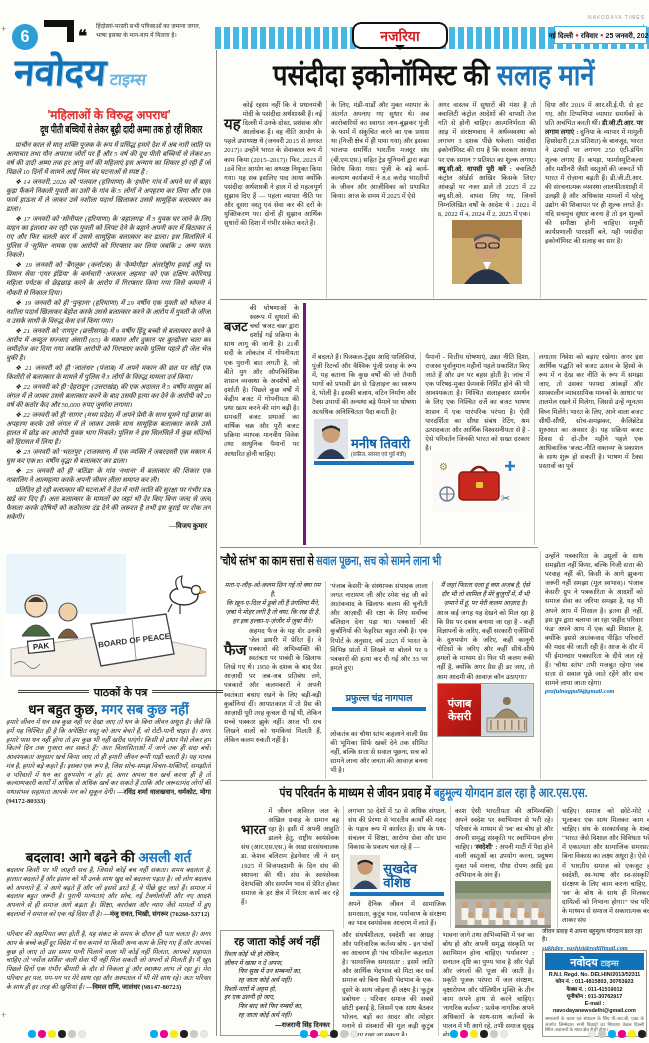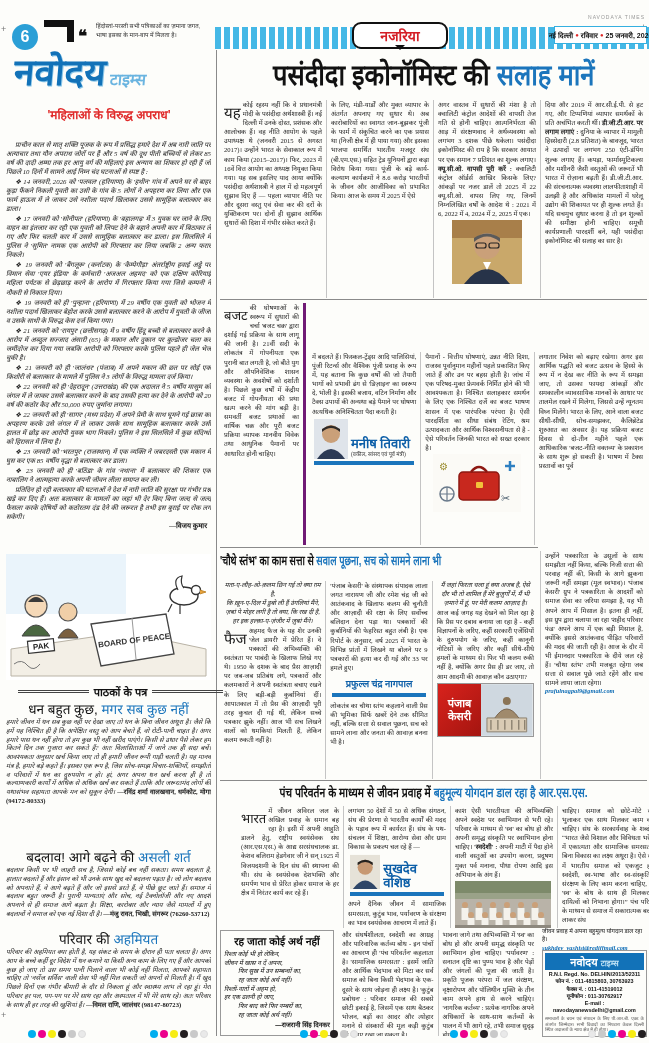--- a/index.html
+++ b/index.html
@@ -31,40 +31,40 @@
 
 .kicker{left:6px;top:106px;width:206px;text-align:center;font-weight:bold;font-size:12px;color:#e02a2a}
 .lhead{left:2px;top:121px;width:212px;text-align:center;font-weight:800;font-size:11px;overflow:hidden}
 .lbody{left:6px;top:140px;width:205px;height:412px;overflow:hidden;font-size:6.8px;line-height:1.33;color:#1a1a1a;font-style:italic}
 .lbody p{text-indent:9px;margin-bottom:1px}
 .byline{text-align:right;font-weight:bold;font-style:normal;font-size:7px;padding-right:4px}
 .cartoon{left:6px;top:554px;width:205px;height:126px;background:#fff}
 
 .lettitle{left:18px;top:684px;width:205px;display:flex;align-items:center;gap:5px;font-weight:bold;font-size:11px}
 .lettitle:before,.lettitle:after{content:"";flex:1;border-top:3px double #444;height:0}
-.lhd{width:205px;text-align:center;font-weight:400;font-size:13.5px;overflow:hidden;white-space:nowrap}
+.lhd{width:205px;text-align:center;font-weight:700;font-size:13.5px;overflow:hidden;white-space:nowrap}
 .ltxt{width:205px;overflow:hidden;font-size:6.6px;line-height:1.33;font-style:italic;color:#1a1a1a}
 .sig{font-weight:bold;font-style:normal}
 
 .a1head{left:220px;top:54px;width:427px;text-align:center;font-weight:800;font-size:29px;overflow:hidden}
 .cols{display:flex}
 .cols>div{flex:1;padding:0 4px;border-right:1px solid #c4c4c4;overflow:hidden}
 .cols>div:last-child{border-right:none}
 .btxt{font-size:6.6px;line-height:1.38;color:#1c1c1c}
 .a1body{left:220px;top:100px;width:427px;height:198px}
-.drop{float:left;font-weight:400;font-size:15px;line-height:1;margin:6px 2px 0 0;font-style:normal}
+.drop{float:left;font-weight:700;font-size:15px;line-height:1;margin:17px 2px 0 0;font-style:normal}
 .cap{color:#0d6cb5;font-weight:bold;font-size:8px;border:1px solid #9cc4e4;padding:1px 3px;display:inline-block;background:#fff}
 .hrline{height:1px;background:#8a8a8a}
 .a2colA{left:220px;top:303px;width:86px;height:242px;border-right:3px solid #701a75;padding:0 4px;overflow:hidden}
 .a2head{left:308px;top:303px;width:339px;text-align:center;font-weight:800;font-size:32px;overflow:hidden}
 .a2cols{left:308px;top:352px;width:339px;height:193px}
 .authbox{margin:3px 2px;border-bottom:4px solid #1b75bc;padding-bottom:2px;display:flex;gap:3px;align-items:flex-end}
 .authname{color:#0d5fa8;font-weight:bold;font-size:13px;line-height:1.1}
 .authrole{font-size:5.5px;color:#333}
-.nameonly{margin:4px 2px;border-bottom:4px solid #1b75bc;text-align:center;font-weight:bold;font-size:9.5px;color:#0d5fa8;padding:2px 0}
+.nameonly{margin:18px 2px;border-bottom:4px solid #1b75bc;text-align:center;font-weight:bold;font-size:9.5px;color:#0d5fa8;padding:2px 0}
 .a3head{left:220px;top:551px;width:318px;font-weight:800;font-size:13px;overflow:hidden;white-space:nowrap}
 .a3cols{left:220px;top:581px;width:318px;height:198px}
 .a3col4{left:540px;top:551px;width:107px;height:228px;border-left:1px solid #c4c4c4;padding:0 4px;overflow:hidden}
 .poemit{font-style:italic;text-align:center;font-size:6.4px;line-height:1.4}
 .email{color:#0d6cb5;font-weight:bold;font-style:italic;font-size:6.3px}
 .a4head{left:220px;top:783px;width:427px;text-align:center;font-weight:800;font-size:13px;overflow:hidden;white-space:nowrap}
 .a4cols{left:237px;top:806px;width:427px;height:122px}
 .rib{font-weight:bold}
 
 .poembox{left:220px;top:930px;width:114px;height:106px;border:1px solid #999;padding:3px;overflow:hidden}
@@ -113,20 +113,21 @@
   </div>
 
   <div class="abs masthead">
     <span class="mh1">नवोदय</span>
     <span class="mh2">टाइम्स</span>
   </div>
 
   <div class="abs vline"></div>
 
   <div class="abs kicker">'महिलाओं के विरुद्ध अपराध'</div>
+  <div class="abs lhead"><span class="squeeze" style="transform:scaleX(.68)">दूध पीती बच्चियों से लेकर बूढ़ी दादी अम्मा तक हो रहीं शिकार</span></div>
   <div class="abs lbody serif just">
     <p>प्राचीन काल से मातृ शक्ति पूजक के रूप में प्रसिद्ध हमारे देश में अब नारी जाति पर अत्याचार तथा यौन अपराध जोरों पर हैं और 5 वर्ष की दूध पीती बच्चियों से लेकर 85 वर्ष की दादी अम्मा तक हर आयु वर्ग की महिलाएं इस अन्याय का शिकार हो रही हैं जो पिछले 10 दिनों में सामने आई निम्न चंद घटनाओं से स्पष्ट है :</p>
     <p>❖ 14 जनवरी, 2026 को 'पलवल' (हरियाणा) के 'हथीन' गांव में अपने घर से बाहर कूड़ा फैंकने निकली युवती का उसी के गांव के 5 लोगों ने अपहरण कर लिया और एक फार्म हाऊस में ले जाकर उसे नशीला पदार्थ खिलाकर उससे सामूहिक बलात्कार कर डाला।</p>
     <p>❖ 17 जनवरी को 'सोनीपत' (हरियाणा) के 'बहालगढ़' में 3 युवक घर जाने के लिए वाहन का इंतजार कर रही एक युवती को लिफ्ट देने के बहाने अपनी कार में बिठाकर ले गए और फिर चलती कार में उससे सामूहिक बलात्कार कर डाला। इस सिलसिले में पुलिस ने 'सुमित' नामक एक आरोपी को गिरफ्तार कर लिया जबकि 2 अन्य फरार निकले।</p>
     <p>❖ 19 जनवरी को 'बैंगलूरू' (कर्नाटक) के 'कैम्पेगौड़ा' अंतर्राष्ट्रीय हवाई अड्डे पर विमान सेवा 'एयर इंडिया' के कर्मचारी 'अजअल अहमद' को एक दक्षिण कोरियाई महिला पर्यटक से छेड़छाड़ करने के आरोप में गिरफ्तार किया गया जिसे कम्पनी ने नौकरी से निकाल दिया।</p>
     <p>❖ 19 जनवरी को ही 'पुन्हाना' (हरियाणा) में 29 वर्षीय एक युवती को भोजन में नशीला पदार्थ खिलाकर बेहोश करके उससे बलात्कार करने के आरोप में युवती के जीजा व उसके साथी के विरुद्ध केस दर्ज किया गया।</p>
     <p>❖ 21 जनवरी को 'रायपुर' (छत्तीसगढ़) में 9 वर्षीय हिंदू बच्ची से बलात्कार करने के आरोप में अब्दुल सज्जाद अंसारी (65) के मकान और दुकान पर बुल्डोजर चला कर जमींदोज कर दिया गया जबकि आरोपी को गिरफ्तार करके पुलिस पहले ही जेल भेज चुकी है।</p>
     <p>❖ 21 जनवरी को ही 'जालंधर' (पंजाब) में अपने मकान की छत पर सोई एक किशोरी से बलात्कार के मामले में पुलिस ने 3 लोगों के विरुद्ध मामला दर्ज किया।</p>
     <p>❖ 22 जनवरी को ही 'देहरादून' (उत्तराखंड) की एक अदालत ने 5 वर्षीय मासूम को जंगल में ले जाकर उससे बलात्कार करने के बाद उसकी हत्या कर देने के आरोपी को 20 वर्ष की कठोर कैद और 50,000 रुपए जुर्माना लगाया।</p>
     <p>❖ 22 जनवरी को ही 'सागर' (मध्य प्रदेश) में अपने प्रेमी के साथ घूमने गई छात्रा का अपहरण करके उसे जंगल में ले जाकर उसके साथ सामूहिक बलात्कार करके उसी हालत में छोड़ कर आरोपी युवक भाग निकले। पुलिस ने इस सिलसिले में कुछ संदिग्धों को हिरासत में लिया है।</p>
@@ -173,21 +174,20 @@
     <div class="lhd"><span>धन बहुत कुछ, </span><span class="blue">मगर सब कुछ नहीं</span></div>
     <div class="ltxt serif just" style="height:128px"><span style="text-indent:9px;display:inline">हमारे जीवन में धन सब कुछ नहीं पर देखा जाए तो धन के बिना जीवन अधूरा है। जैसे कि हमें यह निश्चित ही है कि अपेक्षित वस्तु को आप बेचते हैं, वो रोटी-पानी चाहत है। अगर हमारे पास धन नहीं होगा तो हम कुछ भी नहीं खरीद पाएंगे। किसी से उधार पैसे लेकर हम कितने दिन तक गुजारा कर सकते हैं? अतः विलासिताओं में जाने तक ही सदा बचें। आवश्यकता अनुसार खर्च किया जाए तो ही हमारी जीवन रूपी गाड़ी चलती है। यह मानव मंत्र है, हमारे बड़े कहते हैं। इसका एक रूप है, जिस सोच-समझ विचार-शक्तियों, समझौतों व परिवारों में धन का दुरुपयोग न हो। हां, अगर अपना धन खर्च करना ही है तो कल्याणकारी कार्यों में अधिक से अधिक खर्च कर सकते हैं ताकि और जरूरतमंद लोगों की यथासंभव सहायता आपके मन को सुकून देगी। </span><span class="sig">—रविंद्र शर्मा वालखवान, धर्मकोट, मोगा (94172-80333)</span></div>
   </div>
 
   <div class="abs" style="left:6px;top:848px">
     <div class="lhd"><span>बदलाव! आगे बढ़ने की </span><span class="blue">असली शर्त</span></div>
     <div class="ltxt serif just" style="height:64px"><span>बदलाव किसी पर भी जाहरी सच है, जिससे कोई बच नहीं सकता। समय बदलता है, हालात बदलते हैं और इंसान को भी उनके साथ खुद को बदलना पड़ता है। जो लोग बदलाव को अपनाते हैं, वे आगे बढ़ते हैं और जो इससे डरते हैं, वे पीछे छूट जाते हैं। समाज में बदलाव बहुत जरूरी है। पुरानी मान्यताएं और सोच, नई टैक्नोलॉजी और नए आदर्श अपनाने से ही समाज आगे बढ़ता है। शिक्षा, कारोबार और न्याय जैसे मामलों में हुए बदलावों ने समाज को एक नई दिशा दी है। </span><span class="sig">—मंजु रावत, भिखी, संगरूर (76260-53712)</span></div>
   </div>
 
   <div class="abs" style="left:6px;top:930px">
-    <div class="lhd"><span>परिवार की </span><span class="blue">अहमियत</span></div>
     <div class="ltxt serif just" style="height:86px"><span>परिवार की अहमियत क्या होती है, यह संकट के समय के दौरान ही पता चलता है। अगर आप के बच्चे कहीं दूर विदेश में धन कमाने या किसी अन्य काम के लिए गए हैं और आपको कुछ हो जाए तो उस समय पानी पिलाने वाला भी कोई नहीं मिलता, आपको सहायता चाहिए तो 'नर्सेज सर्विस' वाली सेवा भी नहीं मिल सकती जो अपनों से मिलती है। मैं खुद पिछले दिनों एक गंभीर बीमारी के दौर से निकला हूं और स्वास्थ्य लाभ ले रहा हूं। मेरा परिवार हर पल, पग-पग पर मेरे साथ रहा और अस्पताल में भी मेरे साथ रहे। अतः परिवार के साथ ही हर तरह की खुशियां हैं। </span><span class="sig">—विमल राणि, जालंधर (98147-80723)</span></div>
   </div>
 
   <div class="abs a1head">
     <span class="squeeze" style="transform:scaleX(.88)"><span>पसंदीदा इकोनॉमिस्ट की </span><span class="blue">सलाह मानें</span></span>
   </div>
   <div class="abs a1body cols">
     <div class="btxt serif just">
       <span class="drop">यह</span><span>कोई रहस्य नहीं कि वे प्रधानमंत्री मोदी के पसंदीदा अर्थशास्त्री हैं। नई दिल्ली में उनके दोस्त, प्रशंसक और आलोचक हैं। वह नीति आयोग के पहले उपाध्यक्ष थे (जनवरी 2015 से अगस्त 2017)। उन्होंने भारत के सेवाकाल रूप में काम किया (2015–2017)। फिर, 2023 में 16वें वित्त आयोग का अध्यक्ष नियुक्त किया गया। यह सब इसलिए याद आया क्योंकि पसंदीदा अर्थशास्त्री ने हाल में दो महत्वपूर्ण सुझाव दिए हैं — पहला व्यापार नीति पर और दूसरा वस्तु एवं सेवा कर की दरों के युक्तिकरण पर। दोनों ही सुझाव आर्थिक सुधारों की दिशा में गंभीर संकेत करते हैं।</span>
     </div>

